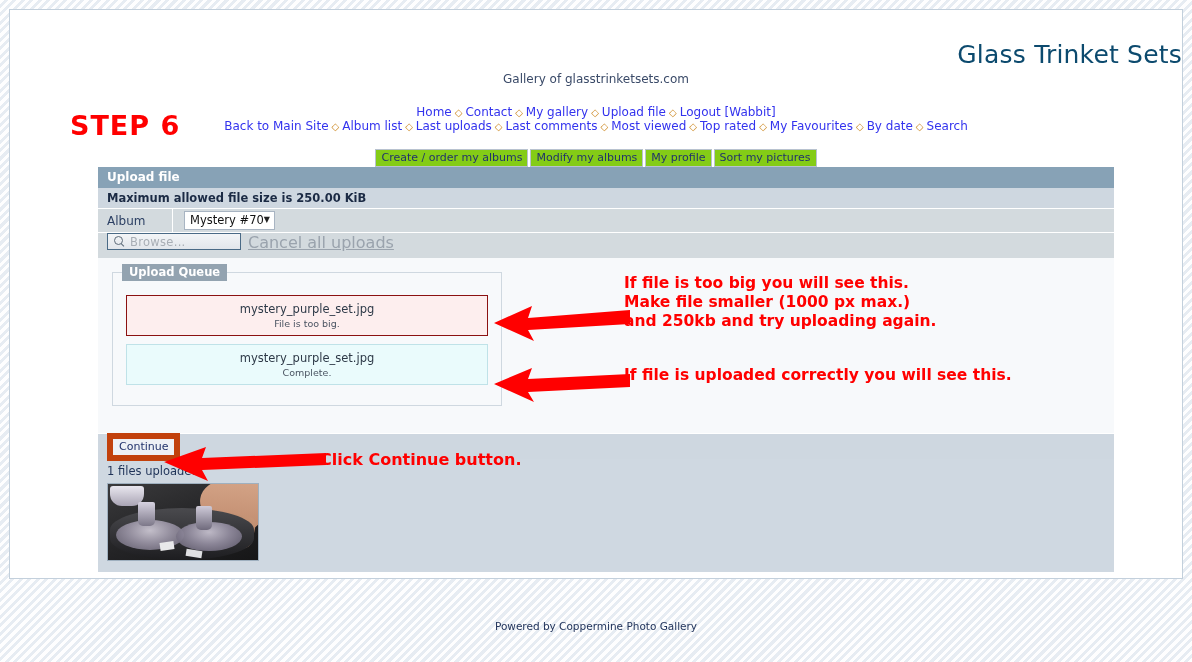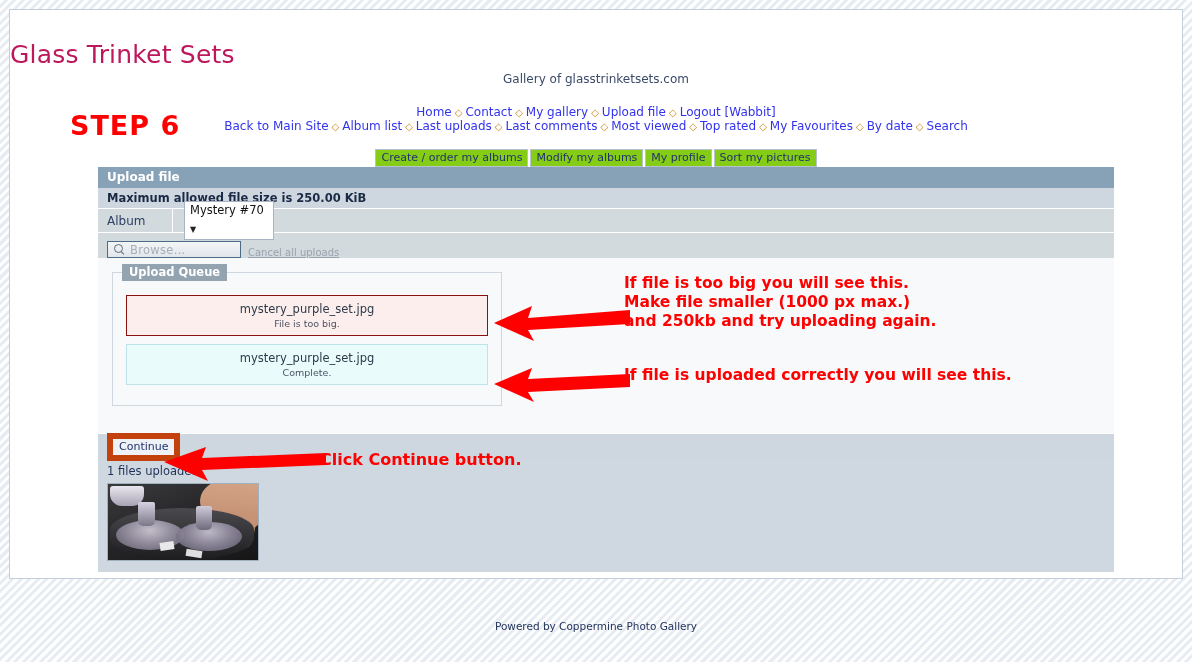--- a/index.html
+++ b/index.html
@@ -27,23 +27,23 @@
     position: absolute;
     left: 9px; top: 9px;
     width: 1174px; height: 570px;
     background: #ffffff;
     border: 1px solid #c3d0dc;
   }
 
   
   #site-title {
     position: absolute; left: 0; top: 30px; width: 100%;
-    text-align: left;
+    text-align: right;
     font-size: 25px;
-    color: #be185d;
+    color: #0c4a6e;
     font-family: "DejaVu Sans", "Liberation Sans", sans-serif;
     letter-spacing: 0.2px;
   }
   #site-subtitle {
     position: absolute; left: 0; top: 62px; width: 100%;
     text-align: center;
     font-size: 12px;
     color: #3a4a68;
   }
 
@@ -137,32 +137,30 @@
   }
   .album-select {
     background: #ffffff;
     border: 1px solid #a8b4c2;
     font-size: 11.5px;
     color: #111111;
     padding: 1px 4px 2px 5px;
     line-height: 14px;
     display: inline-flex;
     align-items: flex-start;
-    gap: 6px;
     cursor: pointer;
     min-width: 90px;
-    flex-direction: column;
   }
   .select-caret { font-size: 8px; color: #222; }
 
   .panel-browse-row {
     background: #d3dade;
     height: 25px;
     display: flex;
-    align-items: flex-end;
+    align-items: flex-start;
     padding-left: 9px;
     gap: 7px;
   }
   .browse-btn {
     width: 134px;
     height: 17px;
     background: linear-gradient(#f3f5f7, #e2e6eb);
     border: 1px solid #4a6a86;
     display: flex;
     align-items: center;
@@ -188,21 +186,21 @@
   }
   .magnifier::after {
     content: "";
     position: absolute; left: 6.5px; top: 6.5px;
     width: 4px; height: 1.4px;
     background: #5d6b79;
     transform: rotate(45deg);
     transform-origin: left center;
   }
   .cancel-link {
-    font-size: 10px;
+    font-size: 16px;
     color: #9aa3ad;
     text-decoration: underline;
     cursor: pointer;
   }
 
   
   .queue-area {
     background: #f7f9fb;
     padding: 14px 0 18px 14px;
     min-height: 175px;

